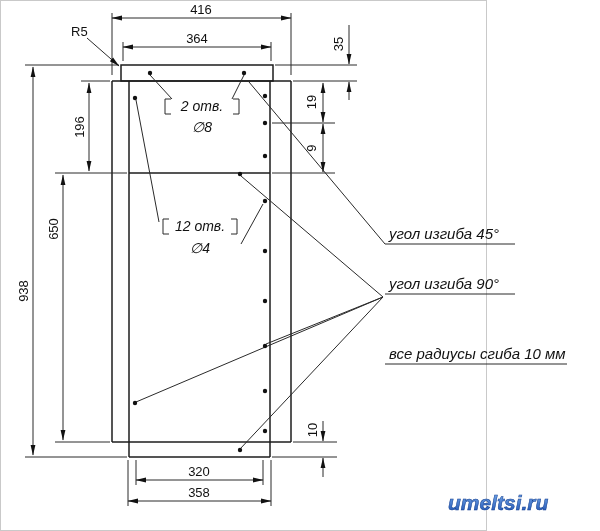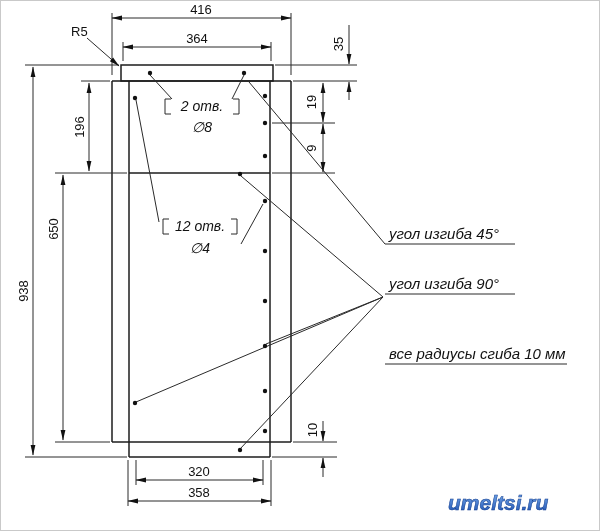--- a/index.html
+++ b/index.html
@@ -1,17 +1,17 @@
 <!DOCTYPE html>
 <html><head>
 <meta charset="utf-8">
 <style>
   html,body { margin:0; padding:0; background:#fff; }
   .canvas {
-    position:relative; width:600px; height:531px;
+    position:relative; width:487px; height:531px;
     background:#ffffff; border:1px solid #c9c9c9; box-sizing:border-box;
     font-family:"Liberation Sans", sans-serif;
   }
   svg { display:block; }
   .part   { stroke:#1c1c1c; stroke-width:1.5; fill:none; }
   .thin   { stroke:#2a2a2a; stroke-width:1; fill:none; }
   .dimtxt { font:13px "Liberation Sans", sans-serif; fill:#111; }
   .lbltxt { font:italic 14px "Liberation Sans", sans-serif; fill:#111; }
   .note   { font:italic 15px "Liberation Sans", sans-serif; fill:#111; }
   .dot    { fill:#111; stroke:none; }

